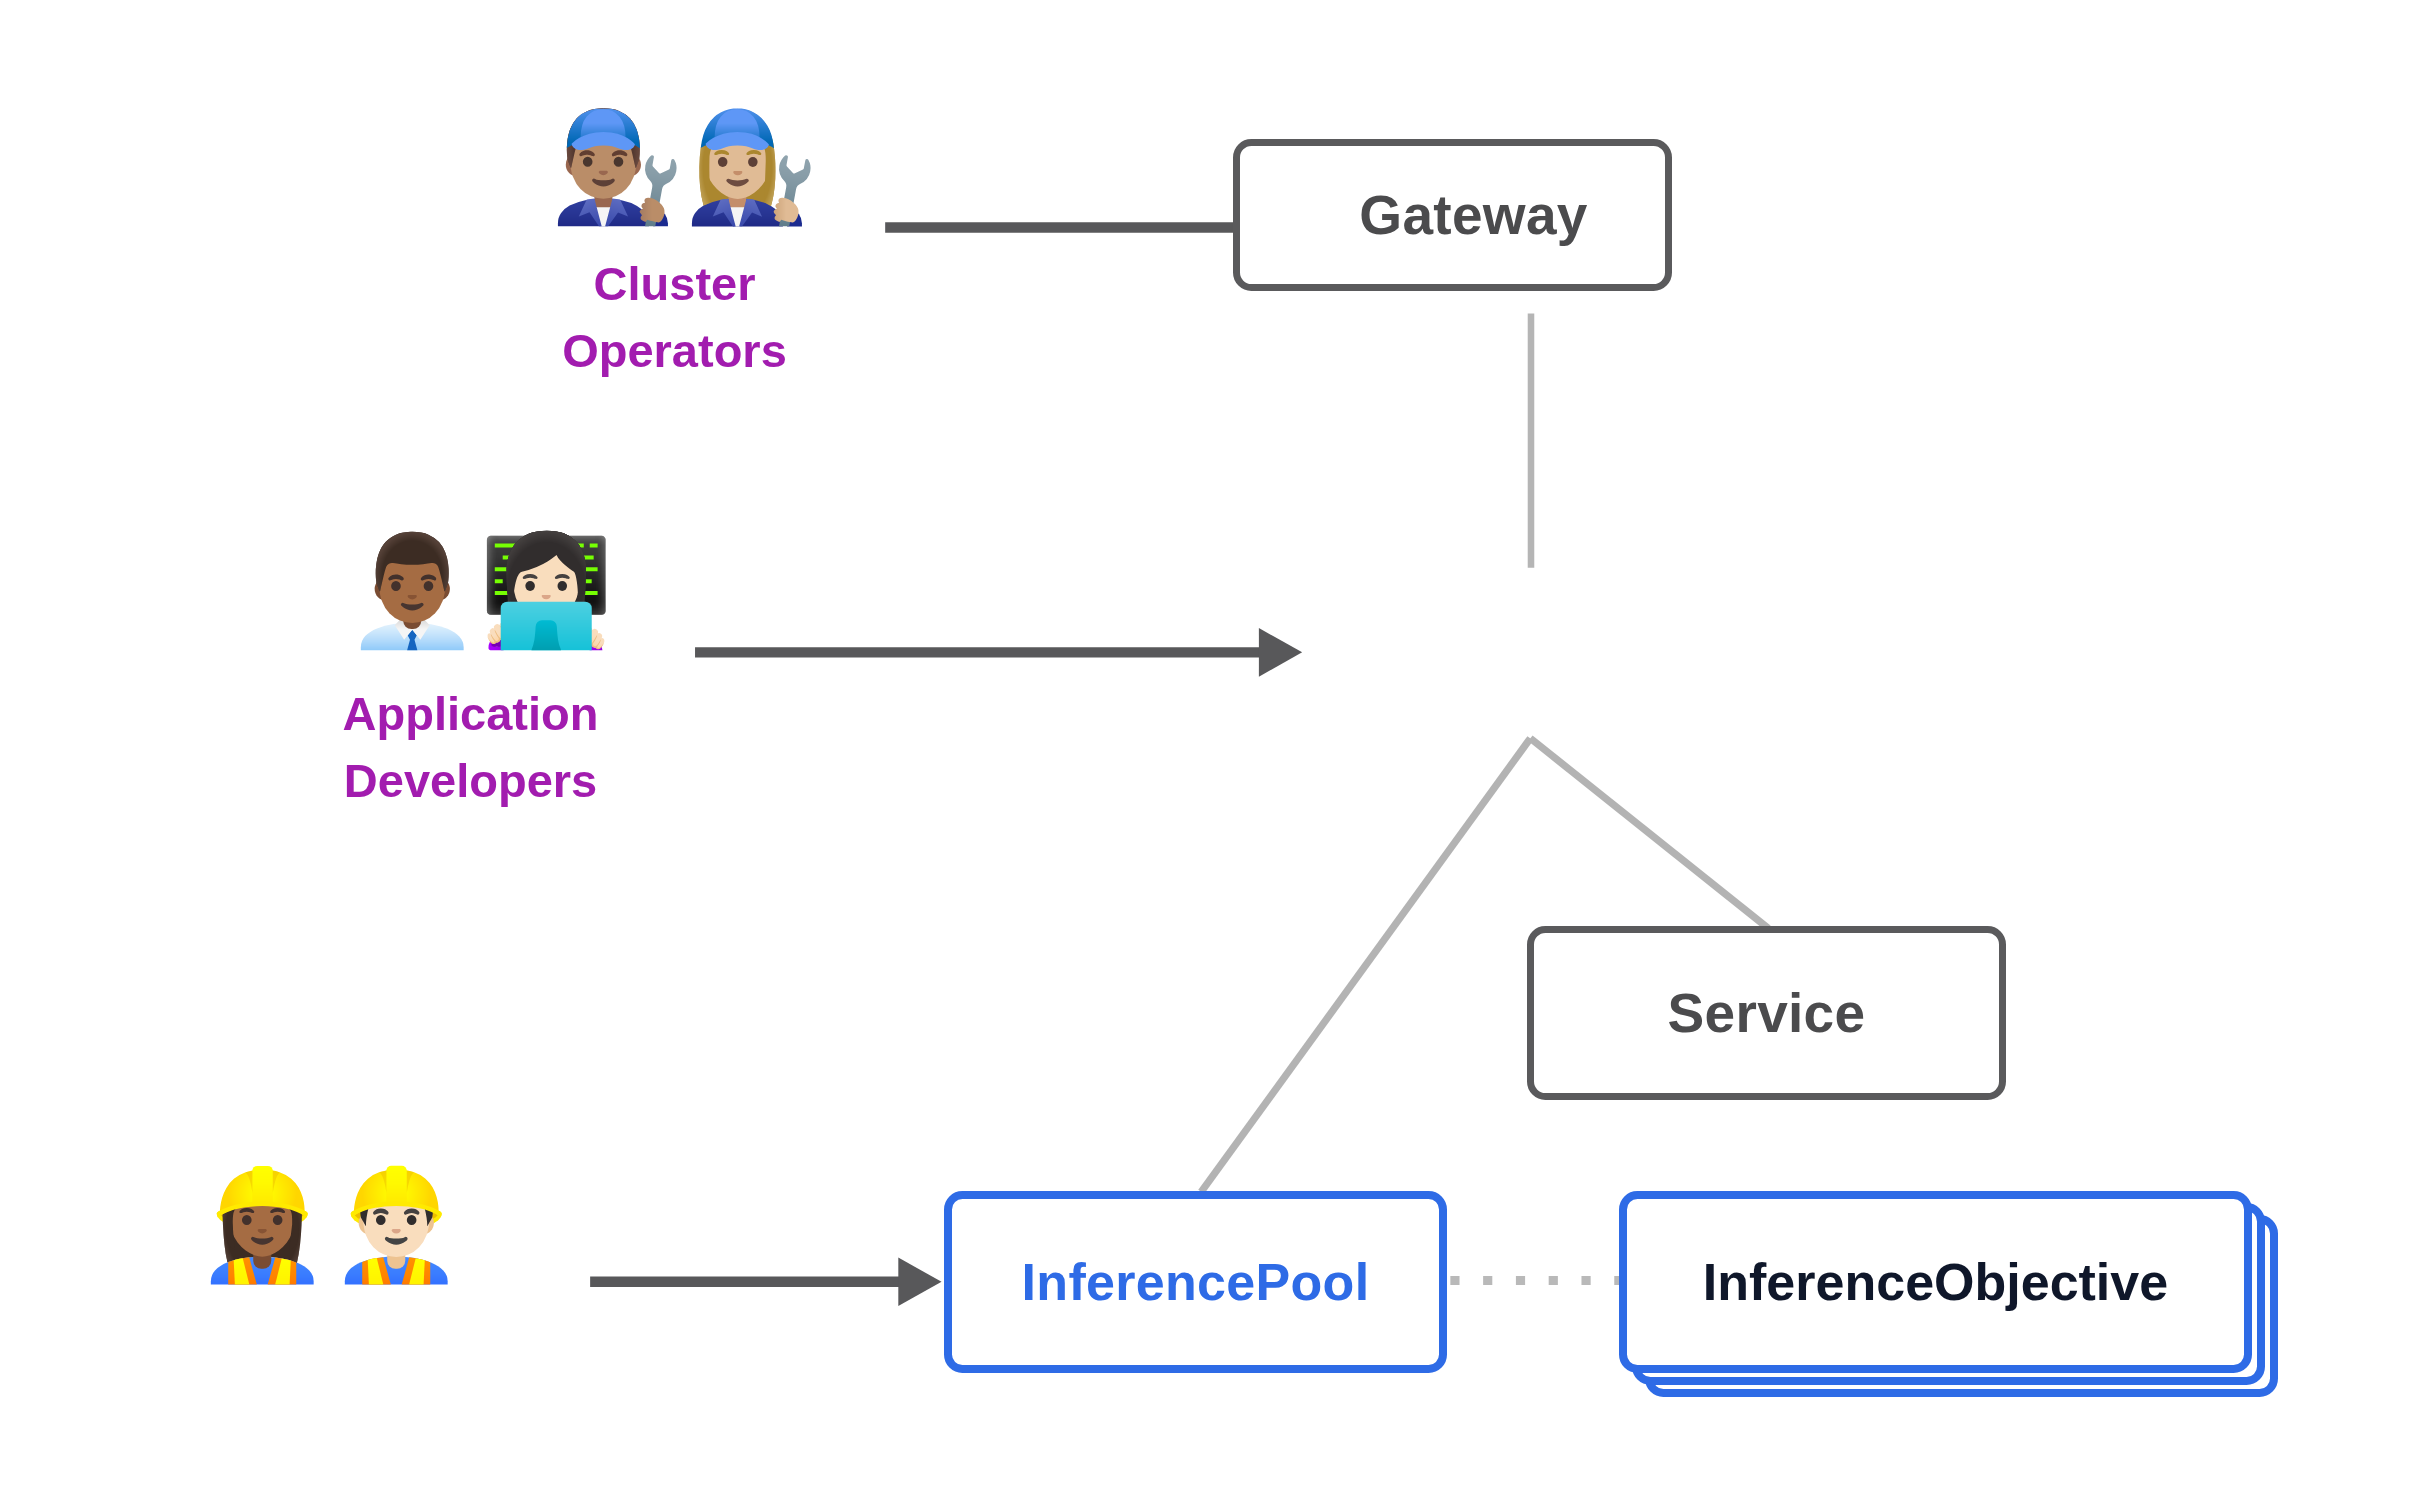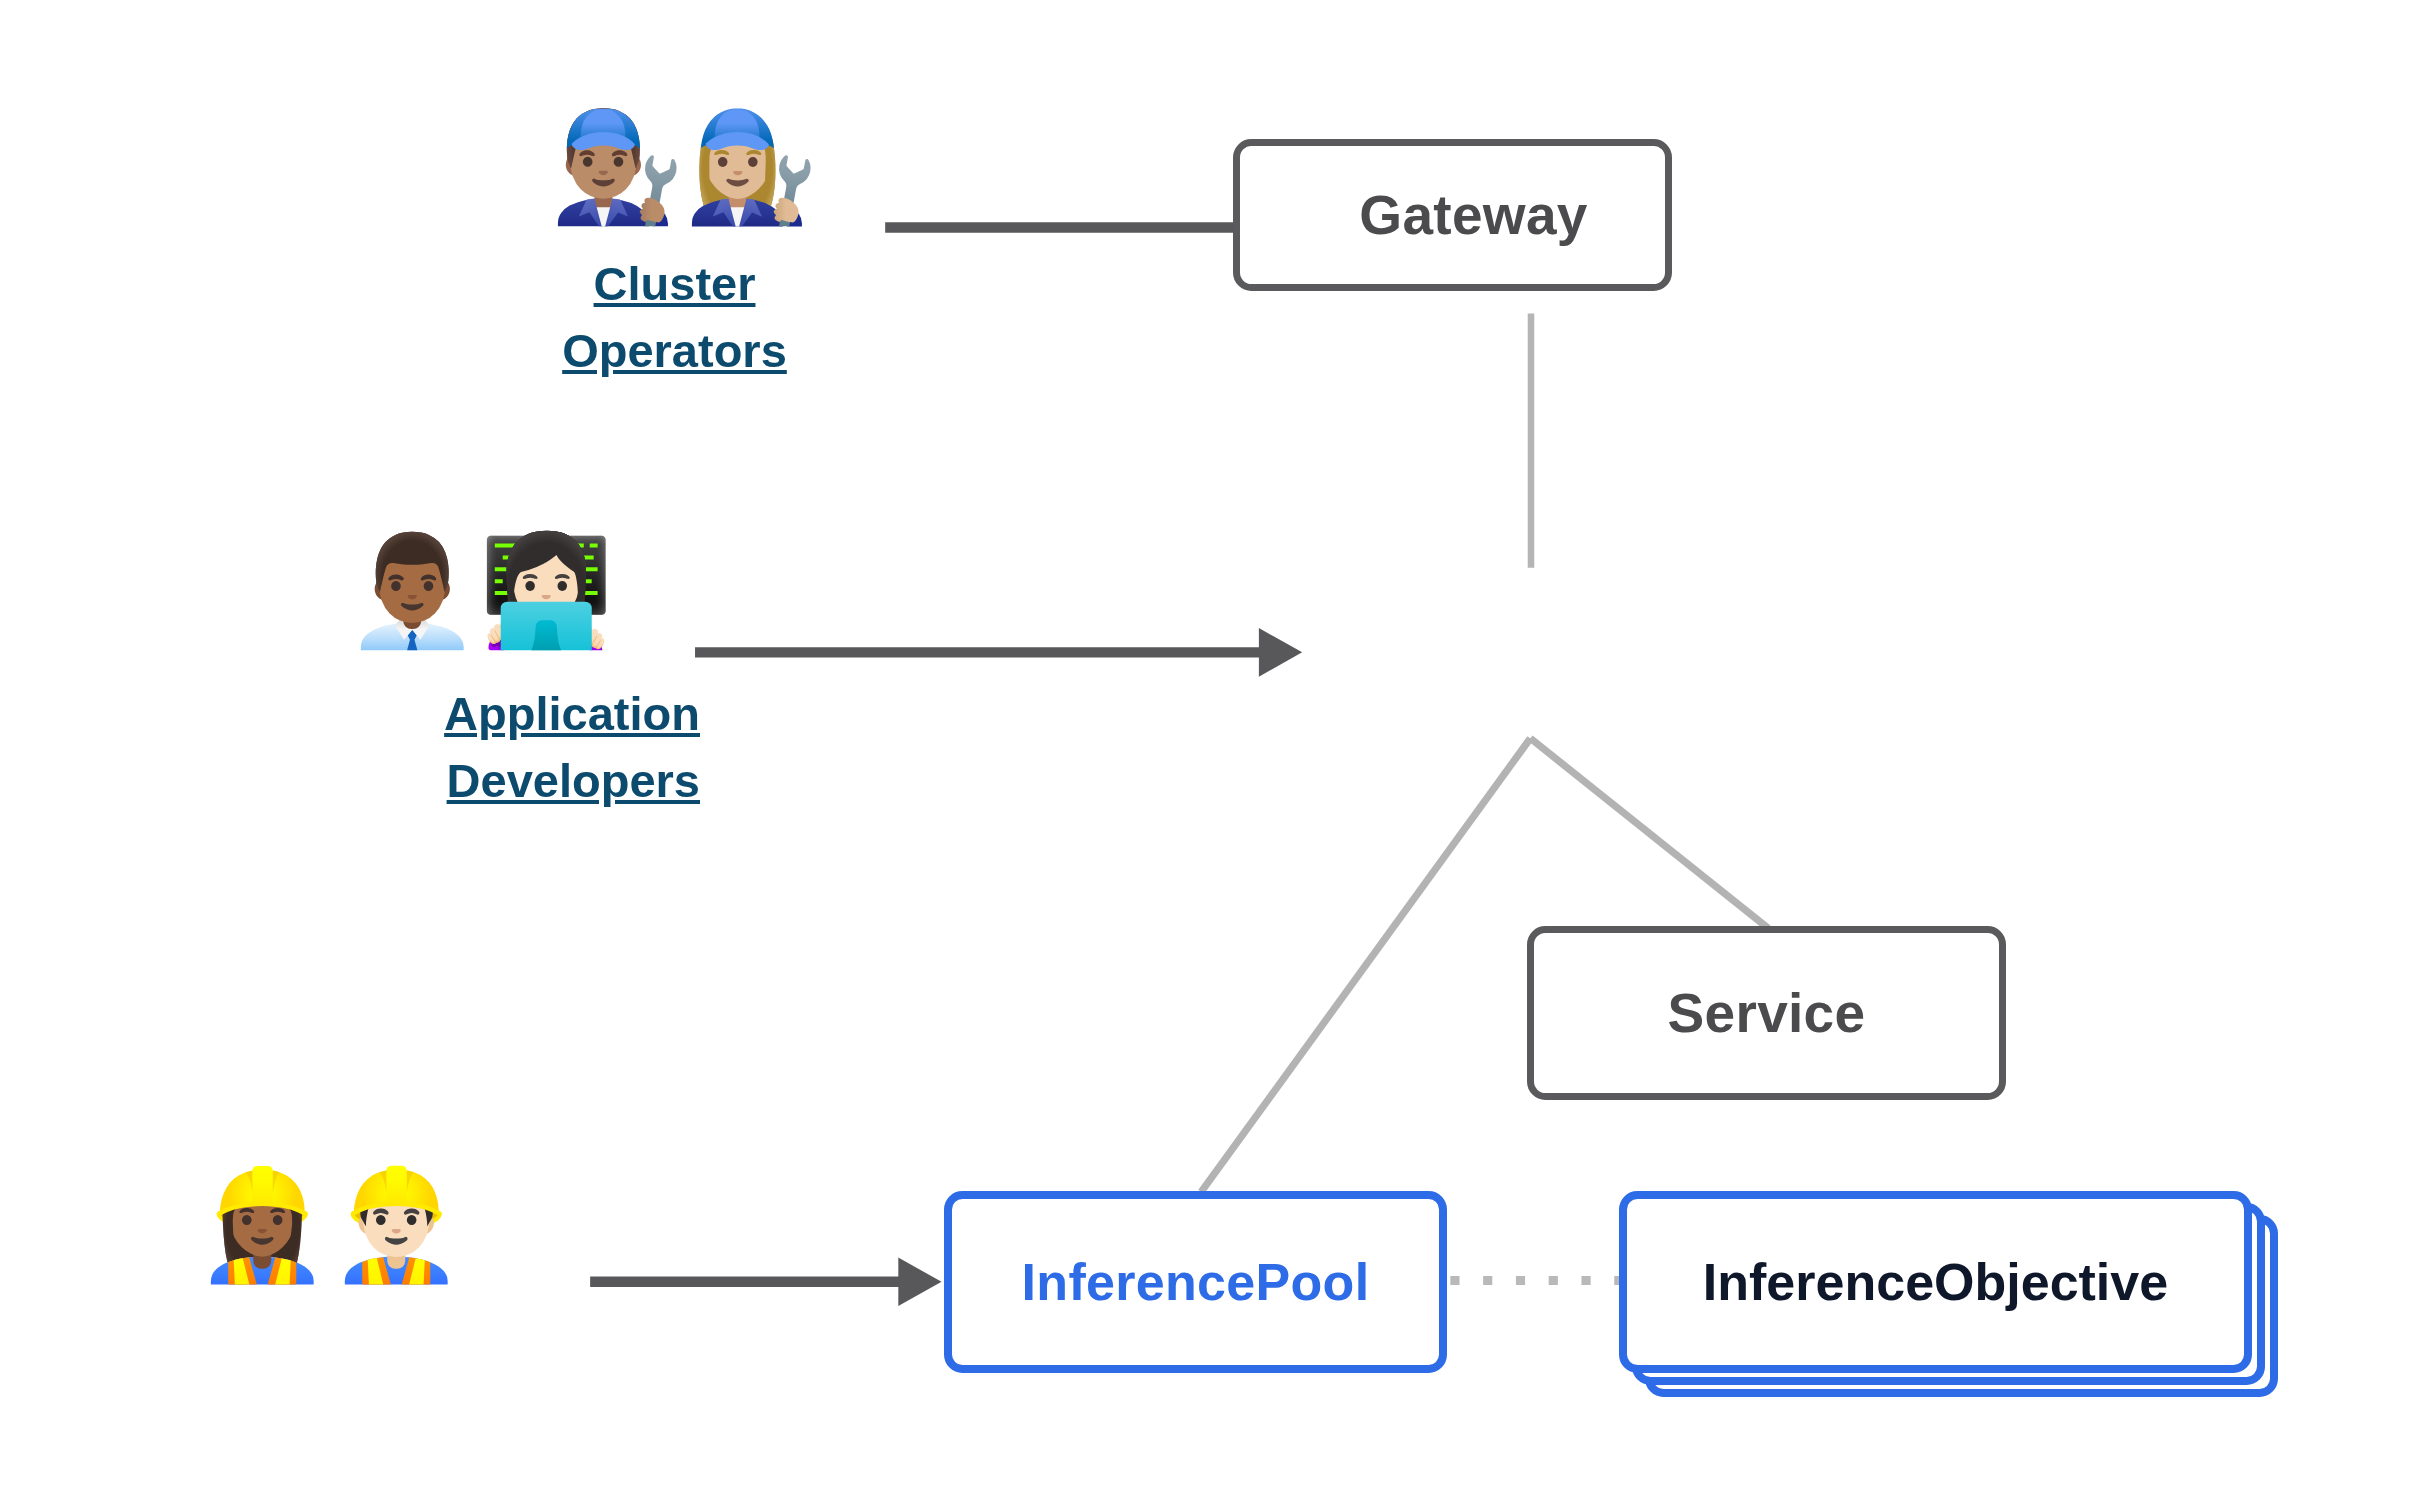--- a/index.html
+++ b/index.html
@@ -75,23 +75,22 @@
     text-align: center;
     white-space: nowrap;
     overflow: visible;
   }
   .actor-label {
     position: absolute;
     text-align: center;
     font-weight: bold;
     font-size: 47px;
     line-height: 1.43;
-    color: #0c4a6e;
+    color: #a21caf;
     white-space: pre-line;
-    text-decoration: underline;
   }
 </style>
 </head>
 <body>
 
 <div class="canvas">
 
   <svg class="edges-layer" viewBox="0 0 3700 2300" xmlns="http://www.w3.org/2000/svg">
 
     <line x1="2335" y1="478" x2="2335" y2="866" stroke="#b5b5b5" stroke-width="10"></line>
@@ -141,21 +140,21 @@
     <span class="emoji">👨🏽‍🔧</span>
     <span class="emoji">👩🏼‍🔧</span>
   </div>
   <div class="actor-label" style="left:445px; top:250px; width:459px;">Cluster
 Operators</div>
 
   <div class="emoji-row" style="left:306px; top:532px; width:328px;">
     <span class="emoji">👨🏾‍💼</span>
     <span class="emoji">👩🏻‍💻</span>
   </div>
-  <div class="actor-label" style="left:241px; top:680px; width:459px;text-align:right;">Application
+  <div class="actor-label" style="left:241px; top:680px; width:459px;">Application
 Developers</div>
 
   <div class="emoji-row" style="left:156px; top:1166px; width:328px;">
     <span class="emoji">👷🏾‍♀️</span>
     <span class="emoji">👷🏻‍♂️</span>
   </div>
 
 </div>
 
 

